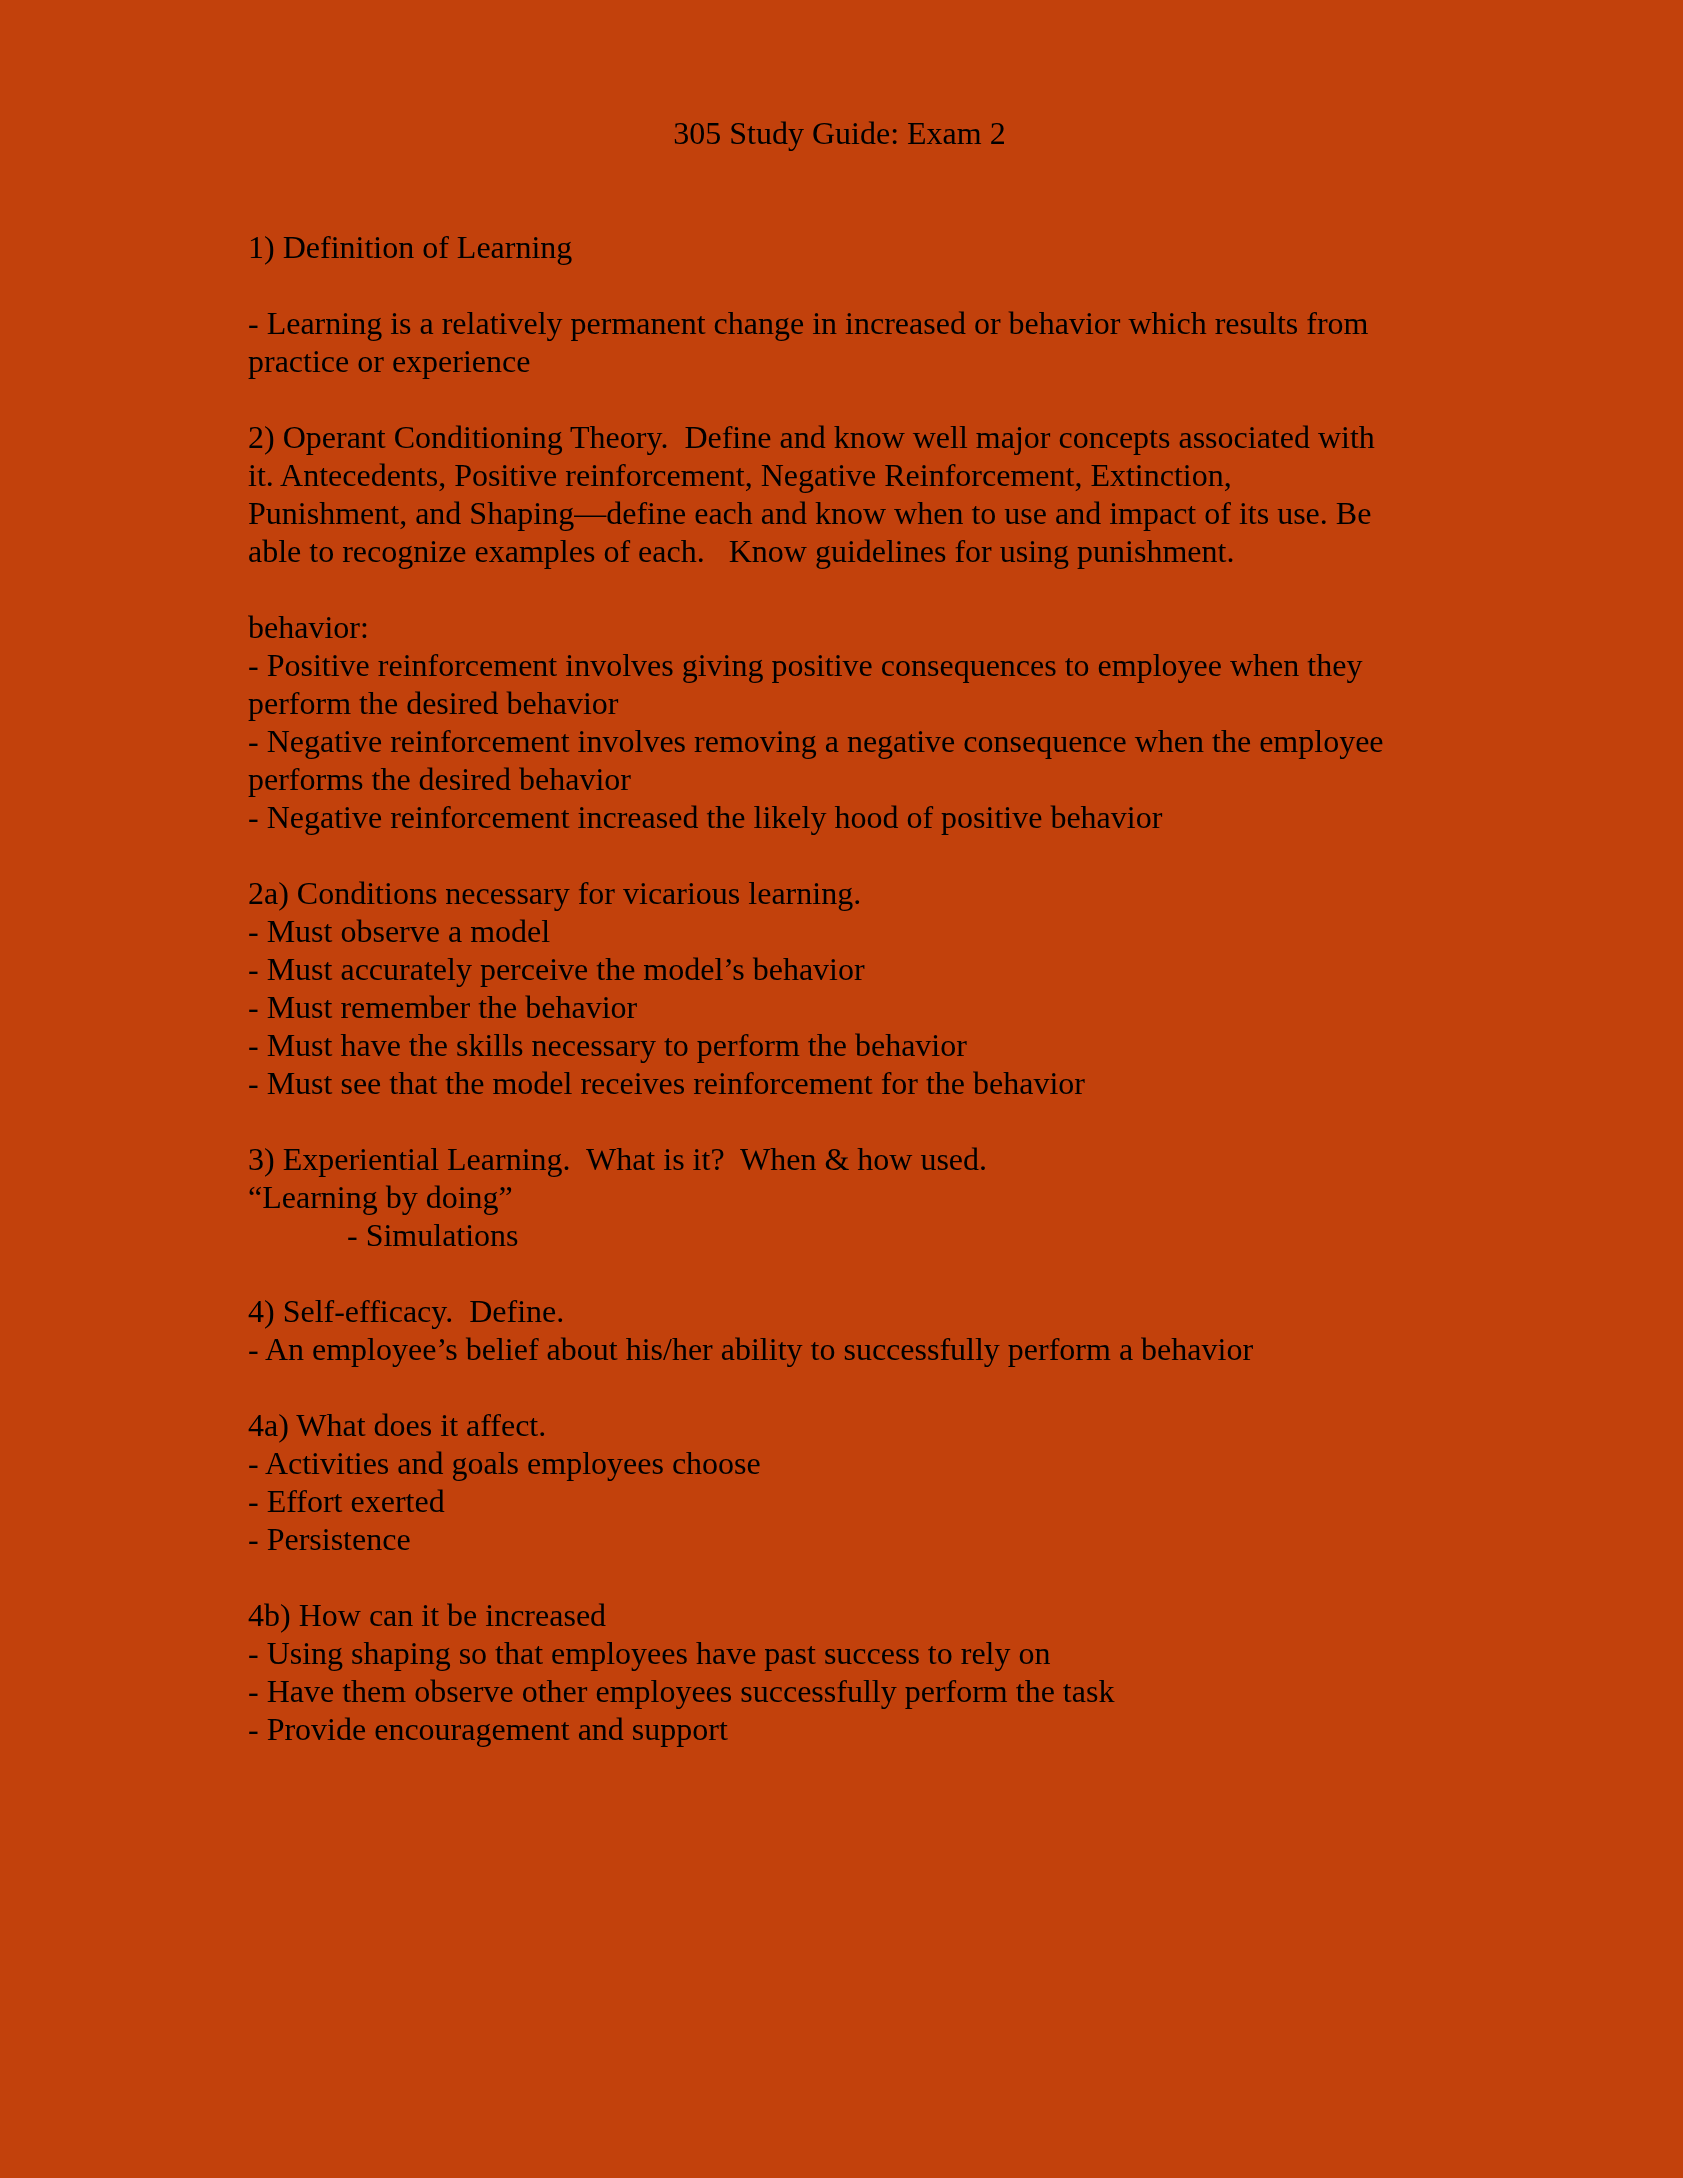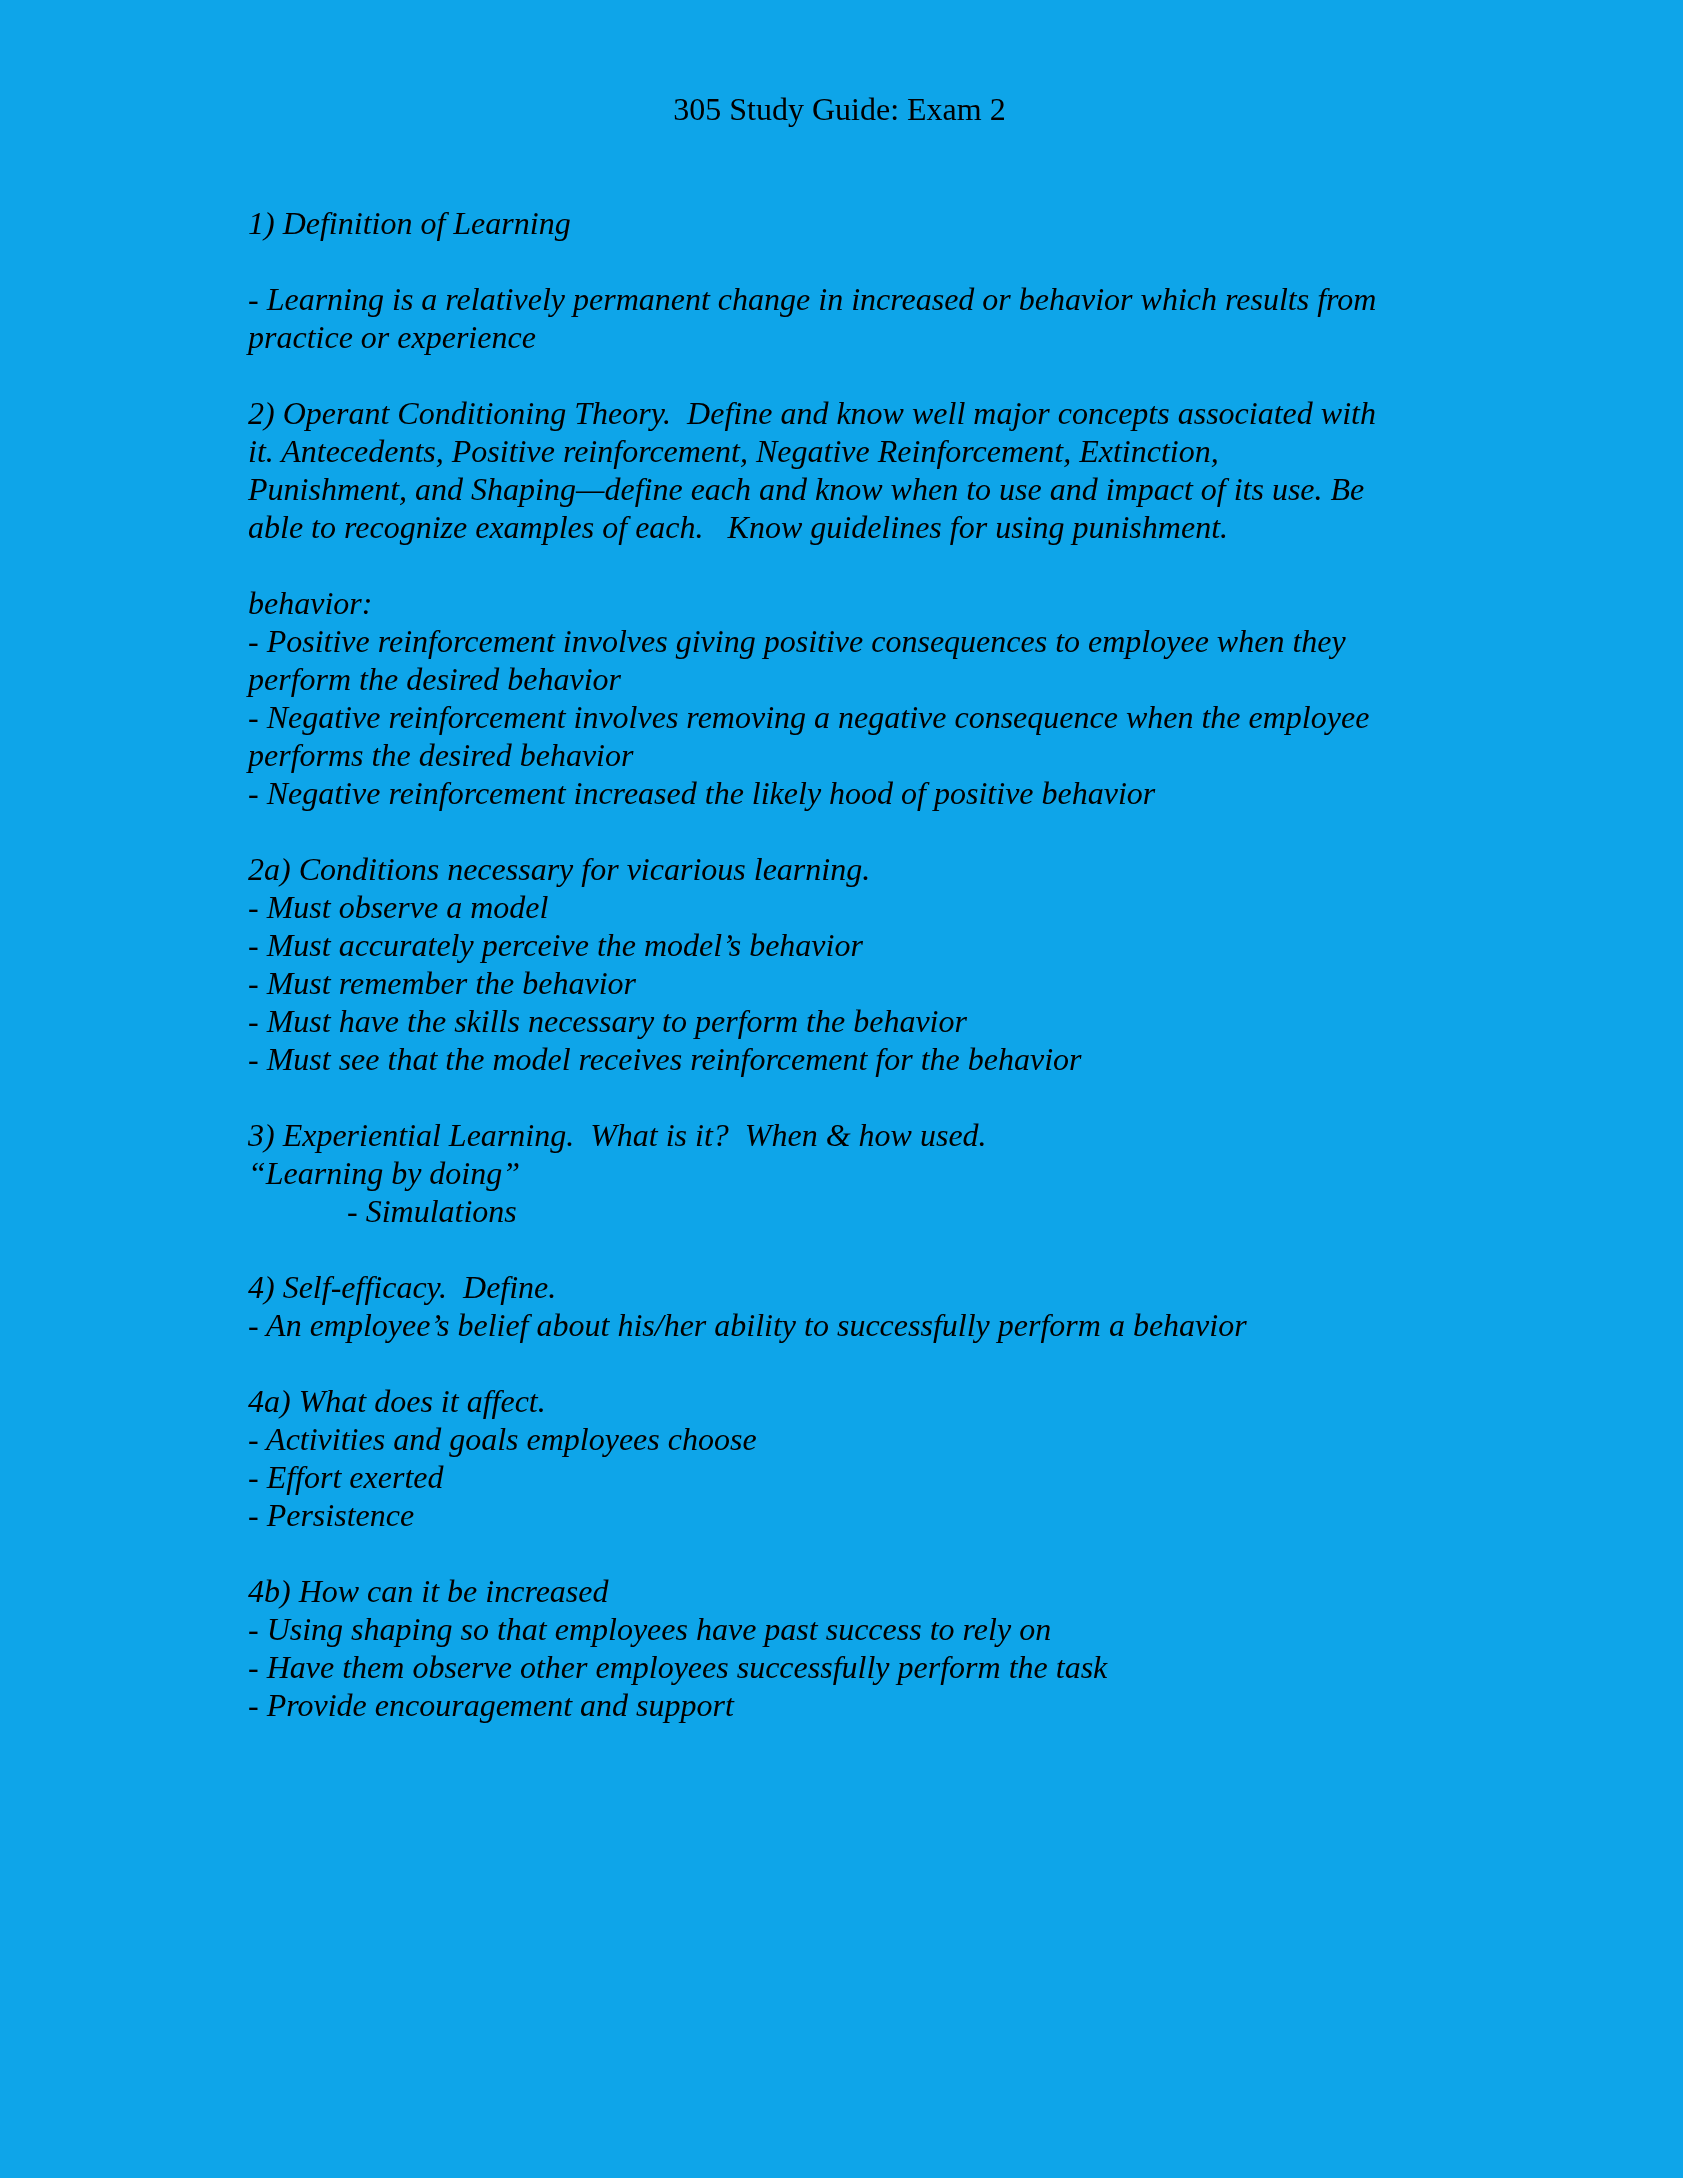--- a/index.html
+++ b/index.html
@@ -13,31 +13,30 @@
     font-family: "Liberation Serif", "DejaVu Serif", serif;
     font-size: 32px;
     line-height: 38px;
     color: #000000;
     overflow: hidden;
   }
   .page {
     box-sizing: border-box;
     width: 1683px;
     height: 2178px;
-    padding: 90px 252px 0 248px;
-    background: #0ea5e9;
+    padding: 114px 252px 0 248px;
+    background: #c2410c;
   }
   .doc-title {
     text-align: center;
     margin-bottom: 76px;
     white-space: pre;
   }
   .section {
     margin-bottom: 38px;
-    font-style: italic;
   }
   .line {
     white-space: pre;
   }
   .line.indent {
     padding-left: 99px;
   }
 </style>
 </head>
 <body>

